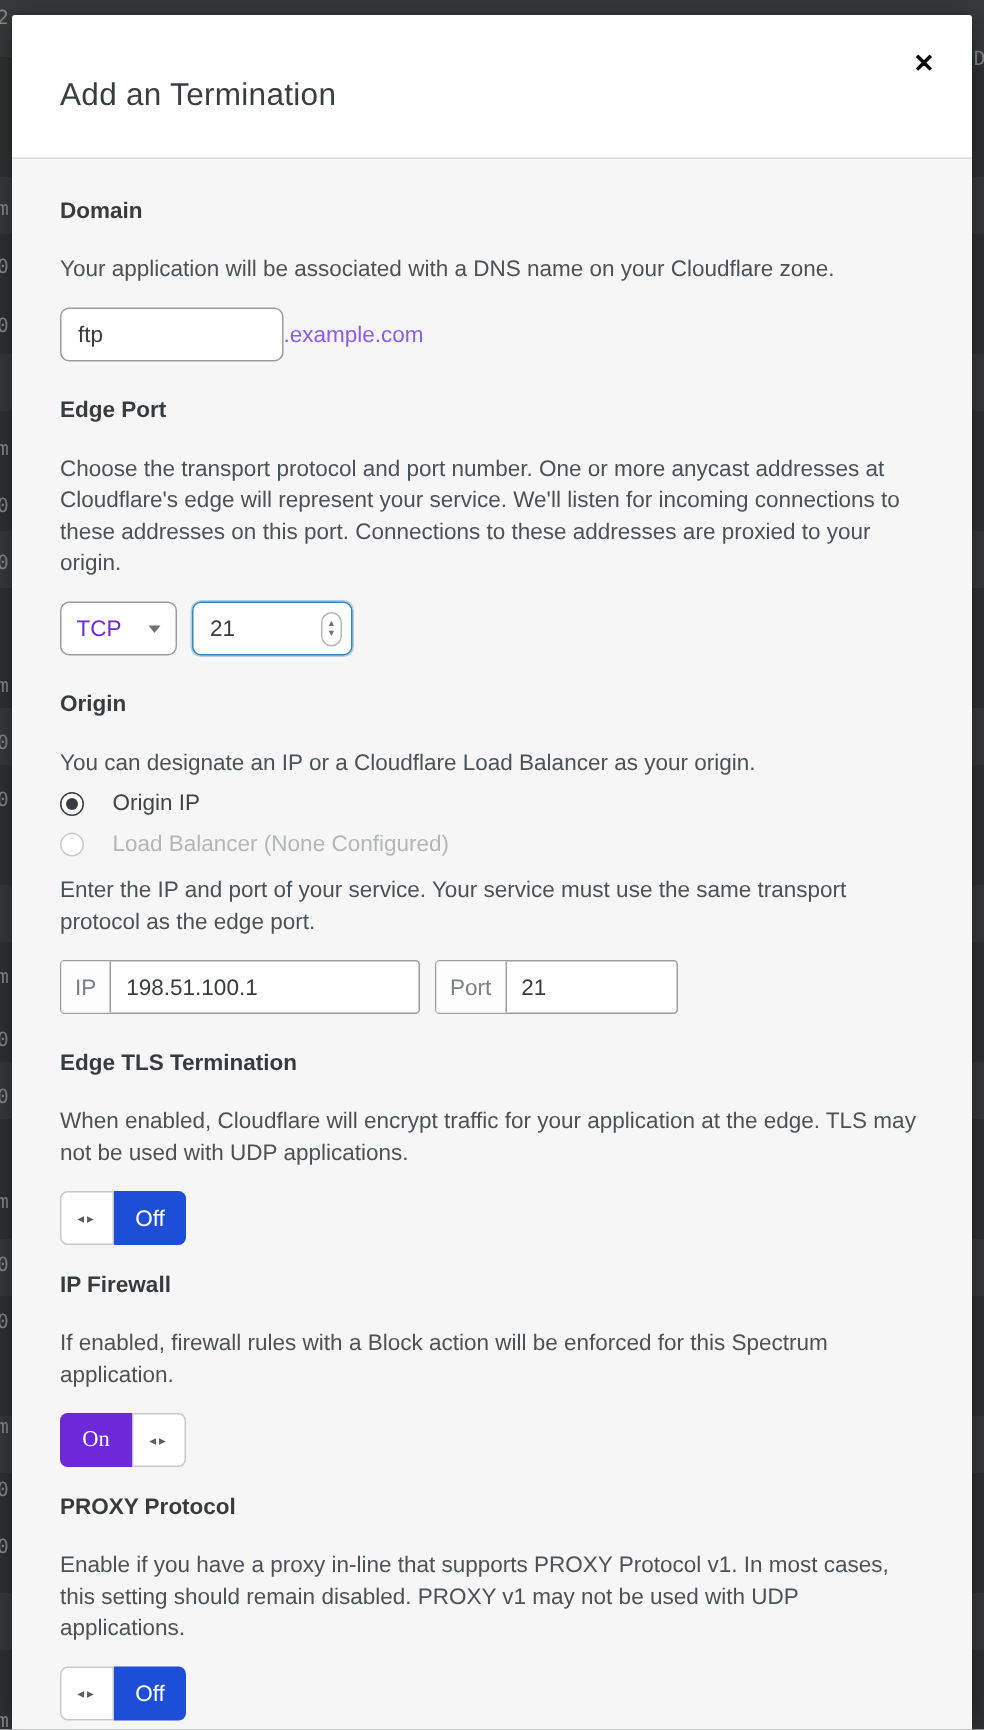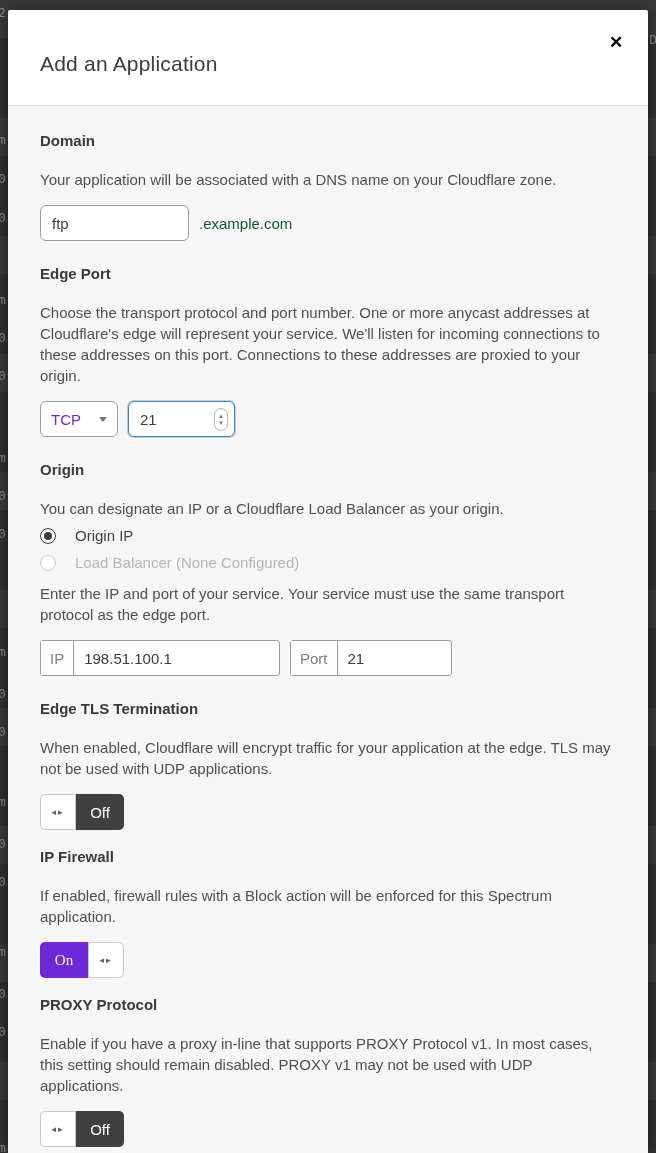--- a/index.html
+++ b/index.html
@@ -41,21 +41,21 @@
   .sec-label { display:block; font-weight:700; font-size:15px; color:#383b3d; margin-bottom:9px; }
   .desc { font-size:15px; line-height:21px; color:#4c5155; margin-bottom:15px; max-width:576px;margin-top:20px; }
   .mb8 { margin-bottom:8px; }
   .row { display:flex; align-items:center; }
 
   .text-input {
     height:36px; border:1px solid #9a9da0; border-radius:6px; background:#fff;
     font-size:15px; color:#393c3e; padding:0 11px; font-family:inherit; outline:none;
   }
   .domain-input { width:149px; }
-  .suffix { margin-left:10px; font-size:15px; color:#14532d; }
+  .suffix { font-size:15px; color:#8b5cf6; }
 
   .select-box {
     width:78px; height:36px; border:1px solid #9a9da0; border-radius:6px; background:#fff;
     display:flex; align-items:center; justify-content:space-between; padding:0 10px;
     cursor:pointer;
   }
   .select-value { font-size:15px; color:#6d28d9; }
   .caret-down {
     width:0; height:0; border-left:4px solid transparent; border-right:4px solid transparent;
     border-top:5px solid #6f7376;
@@ -105,21 +105,21 @@
   .toggle { display:inline-flex; height:36px; cursor:pointer; }
   .toggle .handle {
     width:36px; background:#fff; border:1px solid #c6c8ca;
     display:flex; align-items:center; justify-content:center;
   }
   .toggle .state {
     width:48px; display:flex; align-items:center; justify-content:center;
     color:#fff; font-size:15px;
   }
   .toggle--off .handle { border-radius:5px 0 0 5px; }
-  .toggle--off .state { background:#404040; border-radius:0 5px 5px 0; }
+  .toggle--off .state { background:#1d4ed8; border-radius:0 5px 5px 0; }
   .toggle--on .state { background:#6d28d9; border-radius:5px 0 0 5px;font-family:Liberation Serif, serif; }
   .toggle--on .handle { border-radius:0 5px 5px 0; }
   .arrows { font-size:9px; letter-spacing:2px; color:#5a5e61; white-space:nowrap; }
 
   .footer-row { display:flex; justify-content:flex-end; margin-top:8px; padding-bottom:12px;align-items:flex-end; }
   .add-btn {
     min-width:58px; height:29px; background:#2f7cb4; color:#fff; border:none;
     border-radius:4px; font-size:15px; font-family:inherit; padding:0 14px; cursor:pointer;
   }
 </style>
@@ -146,21 +146,21 @@
     <span class="frag" style="top: 945px; left: -2px;">m</span>
     <span class="frag" style="top: 987px; left: -2px;">0</span>
     <span class="frag" style="top: 1025px; left: -2px;">0</span>
     <span class="frag" style="top: 1141px; left: -2px;">m</span>
     <span class="frag" style="top: 33px; right: -1px;">D</span>
   </div>
 
 <div class="modal">
 
   <div class="modal-header">
-    <div class="modal-title">Add an Application</div>
+    <div class="modal-title">Add an Termination</div>
     <button class="close-btn">
       <span class="close-x">✕</span>
     </button>
   </div>
 
   <div class="modal-body">
 
     <div class="section">
       <span class="sec-label">Domain</span>
       <p class="desc">Your application will be associated with a DNS name on your Cloudflare zone.</p>

